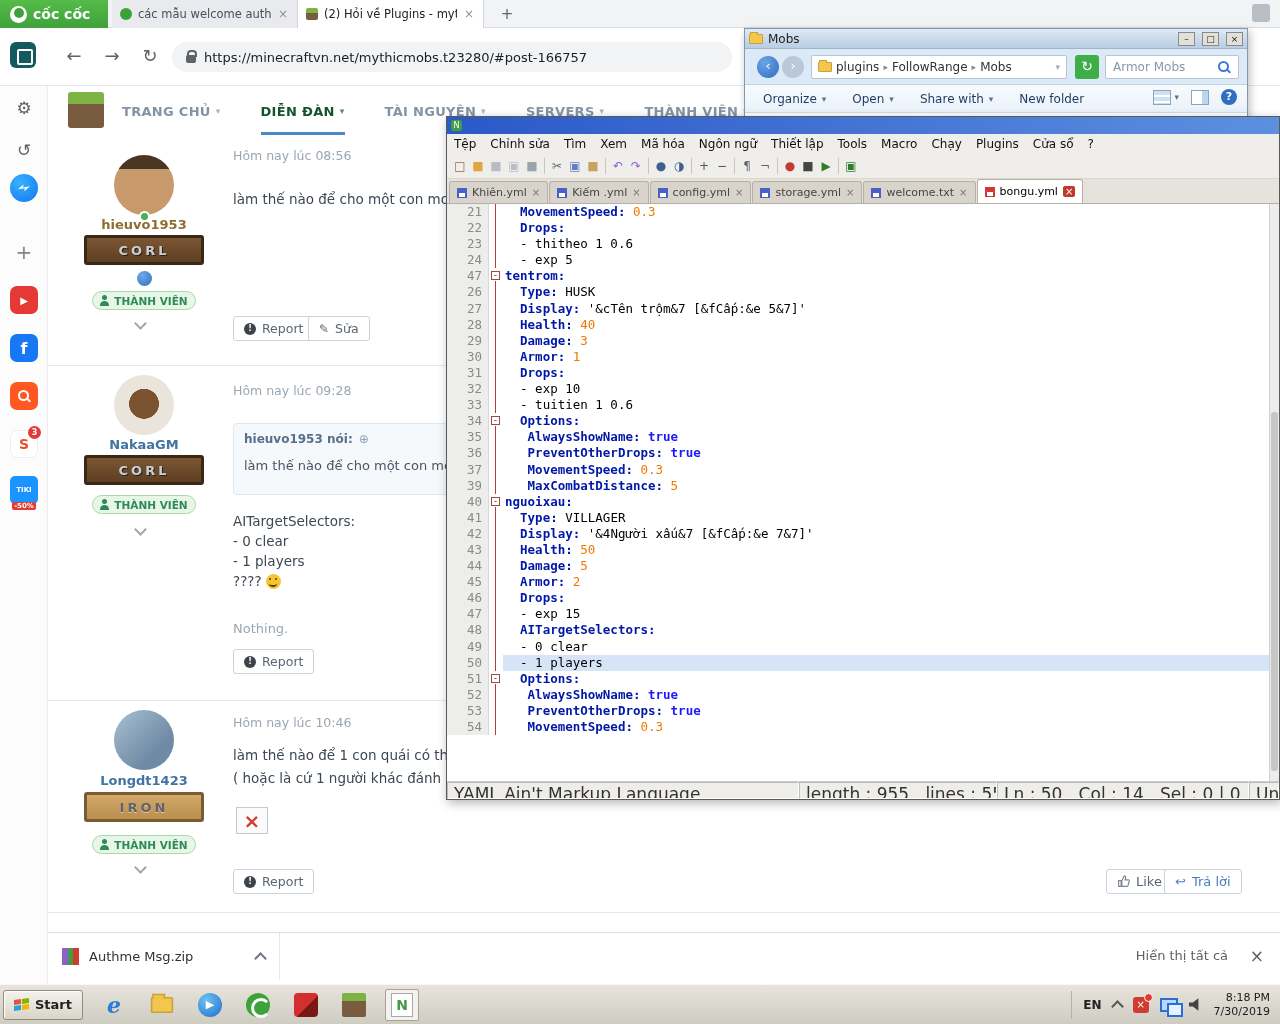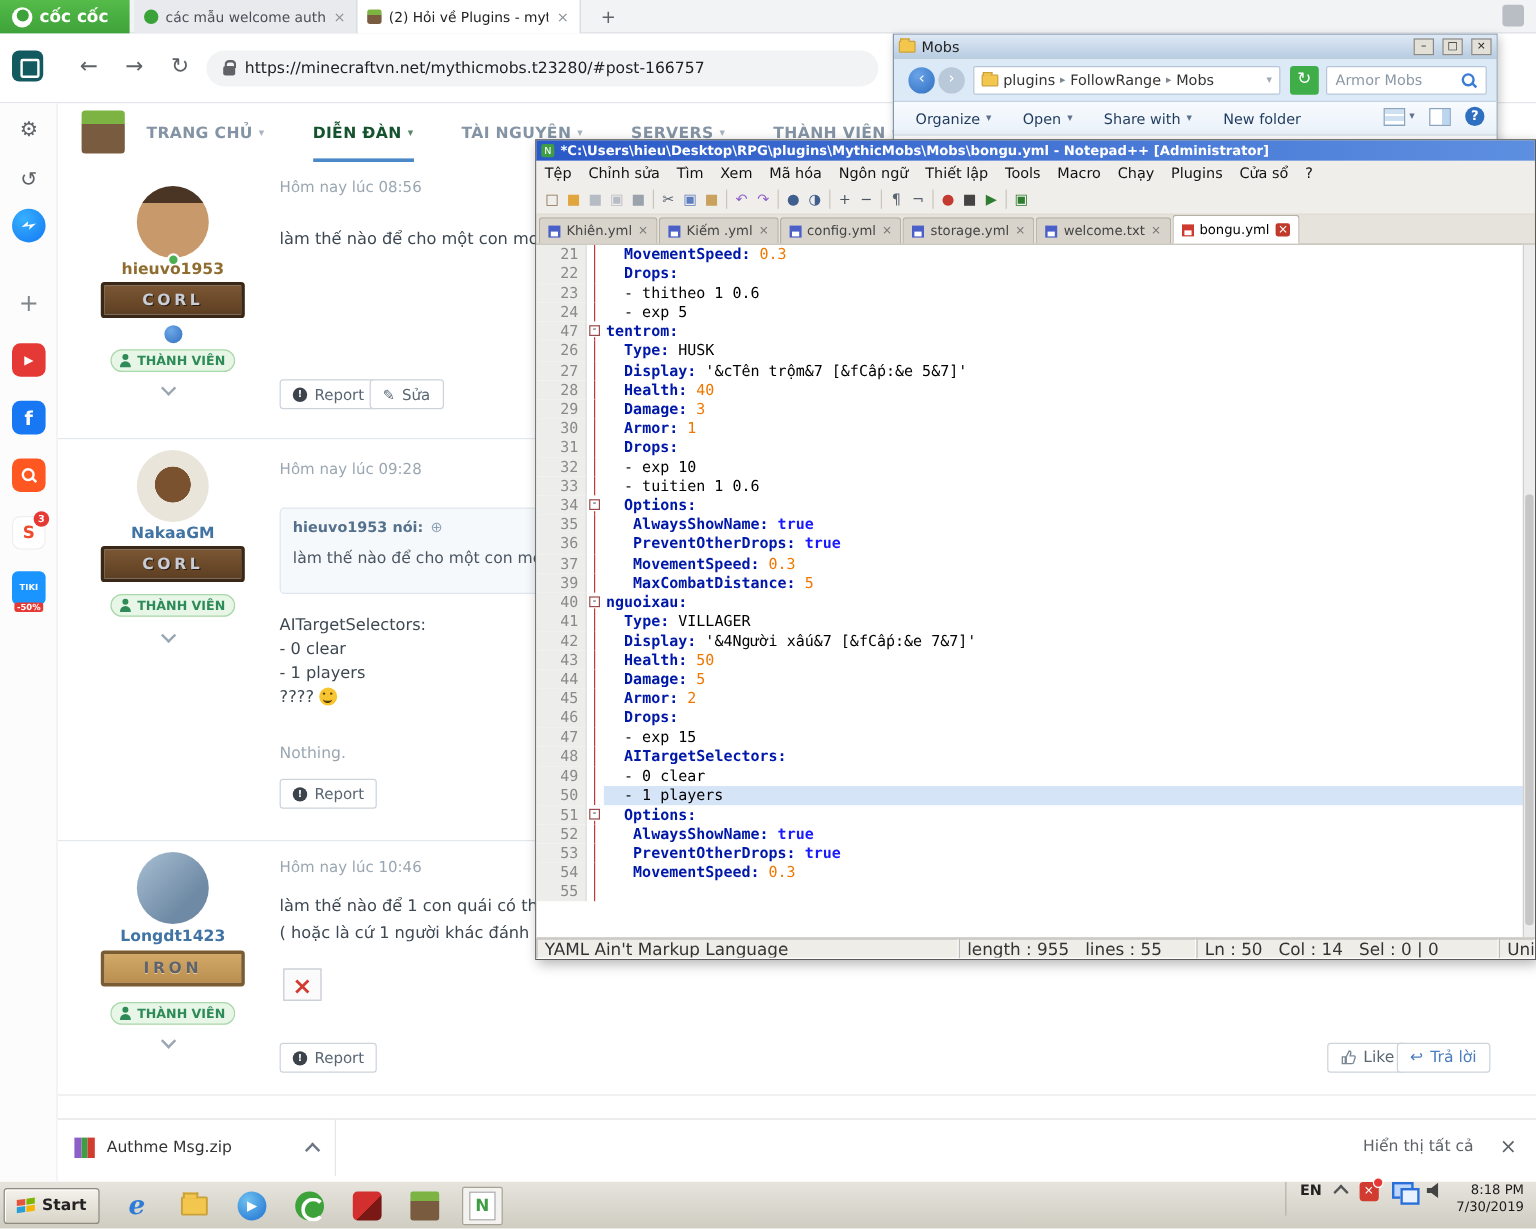--- a/index.html
+++ b/index.html
@@ -183,21 +183,21 @@
   .f-box::before{content:"";position:absolute;left:6px;top:13px;bottom:0;width:1px;background:#c03a3a}
   .foldbox{position:absolute;left:2px;top:3px;width:9px;height:9px;border:1px solid #9a4a4a;background:#fff;color:#333;font-size:9px;line-height:7px;text-align:center}
   .ed-text{flex:1;white-space:pre;padding-left:2px}
   .ed-line.cur .ed-text{background:#d6e4f7}
   .tk-t{color:#000}
   .tk-k{color:#0018a8;font-weight:bold}
   .tk-n{color:#f07800}
   .tk-b{color:#1a1aff;font-weight:bold}
   .nscroll{position:absolute;right:0;top:87px;width:10px;height:579px;background:#ececec;border-left:1px solid #d0d0d0}
   .nthumb{position:absolute;left:1px;right:1px;top:36%;height:62%;background:#c6c6c6;border-radius:3px}
-  .nstatus{position:absolute;left:0;bottom:0;width:832px;height:18px;background:#efede8;border-top:1px solid #cfccc4;display:flex;font-size:14px;color:#333}
+  .nstatus{position:absolute;left:0;bottom:0;width:832px;height:18px;background:#efede8;border-top:1px solid #cfccc4;display:flex;font-size:17px;color:#333}
   .seg{border:1px solid;border-color:#bbb #fff #fff #bbb;padding:1px 6px;white-space:pre;overflow:hidden}
   .seg1{width:352px}.seg2{width:198px}.seg3{width:252px}.seg4{flex:1}
 
   
   .taskbar{position:absolute;left:0;top:984px;width:1280px;height:40px;background:linear-gradient(#e6e4dc,#cfccc2);border-top:1px solid #f8f8f6;z-index:10;display:flex;align-items:center}
   .startbtn{margin-left:3px;height:30px;display:flex;align-items:center;gap:6px;padding:0 10px;background:linear-gradient(#f4f2ec,#d8d4c8);border:1px solid #8f8b80;border-radius:3px;box-shadow:inset 1px 1px 0 #fff}
   .winflag{display:grid;grid-template-columns:7px 7px;grid-template-rows:5px 5px;gap:1px;transform:skewY(-8deg)}
   .winflag i:nth-child(1){background:#e4533c}.winflag i:nth-child(2){background:#7db700}
   .winflag i:nth-child(3){background:#2a9fd8}.winflag i:nth-child(4){background:#f4b400}
   .startlb{font-size:13px;font-weight:bold;color:#222}
@@ -207,21 +207,21 @@
   .ie-e{color:#2e7cd6;font-size:22px;font-weight:bold;font-style:italic;font-family:"DejaVu Serif","Liberation Serif",serif}
   .qfolder{transform:scale(1.6)}
   .wmp{width:24px;height:24px;border-radius:50%;background:radial-gradient(circle at 35% 30%,#6fc1f0,#1d6fd0);color:#fff;font-size:11px;text-align:center;line-height:24px}
   .wmp::before{content:"▶"}
   .cocq{width:24px;height:24px;border-radius:50%;background:#3ea23a;position:relative}
   .cocq::after{content:"";position:absolute;left:5px;top:5px;width:14px;height:14px;border-radius:50%;border:3px solid #fff;border-right-color:transparent}
   .redapp{width:24px;height:24px;border-radius:4px;background:linear-gradient(135deg,#d32f2f 55%,#7a1816 55%)}
   .mcblock{width:24px;height:24px;background:linear-gradient(#7cb342 0 32%,#795c3f 32%);border-radius:2px}
   .nppic{width:22px;height:24px;background:#fff;border:1px solid #a9a9a9;color:#3f9d45;font-weight:bold;font-size:14px;text-align:center;line-height:22px}
   .nppic::before{content:"N"}
-  .tray{margin-left:auto;display:flex;align-items:flex-start;gap:11px;padding-right:10px;height:100%}
+  .tray{margin-left:auto;display:flex;align-items:center;gap:11px;padding-right:10px;height:100%}
   .traysep{width:1px;height:28px;background:#b5b1a6}
   .lang{font-size:12px;font-weight:bold;color:#222}
   .tray-up{width:9px;height:9px;border-left:2px solid #555;border-top:2px solid #555;transform:rotate(45deg);margin-top:4px}
   .flagred{width:16px;height:16px;background:#d23b2f;border-radius:3px;position:relative;color:#fff;font-size:10px;text-align:center;line-height:16px}
   .flagred::before{content:"×"}
   .flagred i{position:absolute;right:-4px;top:-4px;width:9px;height:9px;background:#e53935;border:1px solid #fff;border-radius:50%}
   .monitors{width:18px;height:14px;border:2px solid #2a6fd6;background:#bcd6ff;position:relative}
   .monitors::after{content:"";position:absolute;left:5px;top:3px;width:12px;height:10px;border:2px solid #2a6fd6;background:#e8f1ff}
   .speaker{width:14px;height:14px;background:#444;clip-path:polygon(0 35%,30% 35%,70% 5%,70% 95%,30% 65%,0 65%)}
   .clock{display:flex;flex-direction:column;align-items:flex-end;font-size:11px;line-height:14px;color:#1a1a1a}
@@ -460,21 +460,20 @@
         <span class="preview-icon"></span>
         <span class="help-icon"></span>
       </span>
     </div>
     <div class="ebody"></div>
   </div>
 
   <div class="nwin">
     <div class="ntitlebar">
       <span class="nicon"></span>
-      <span class="nttext">*C:\Users\hieu\Desktop\RPG\plugins\MythicMobs\Mobs\bongu.yml - Notepad++ [Administrator]</span>
     </div>
     <div class="nmenu">
         <span class="npp-menu-item">Tệp</span>
         <span class="npp-menu-item">Chỉnh sửa</span>
         <span class="npp-menu-item">Tìm</span>
         <span class="npp-menu-item">Xem</span>
         <span class="npp-menu-item">Mã hóa</span>
         <span class="npp-menu-item">Ngôn ngữ</span>
         <span class="npp-menu-item">Thiết lập</span>
         <span class="npp-menu-item">Tools</span>
@@ -712,25 +711,20 @@
         <div class="ed-line">
           <span class="ed-num">53</span>
           <span class="ed-fold f-line"></span>
           <span class="ed-text"><span class="tk-t">   </span><span class="tk-k">PreventOtherDrops:</span><span class="tk-t"> </span><span class="tk-b">true</span></span>
         </div>
         <div class="ed-line">
           <span class="ed-num">54</span>
           <span class="ed-fold f-line"></span>
           <span class="ed-text"><span class="tk-t">   </span><span class="tk-k">MovementSpeed:</span><span class="tk-t"> </span><span class="tk-n">0.3</span></span>
         </div>
-        <div class="ed-line">
-          <span class="ed-num">55</span>
-          <span class="ed-fold f-line"></span>
-          <span class="ed-text"></span>
-        </div>
       </div>
     <div class="nscroll">
         <span class="nthumb"></span>
       </div>
     <div class="nstatus">
       <span class="seg seg1">YAML Ain't Markup Language</span>
       <span class="seg seg2">length : 955   lines : 55</span>
       <span class="seg seg3">Ln : 50   Col : 14   Sel : 0 | 0</span>
       <span class="seg seg4">Uni</span>
     </div>

